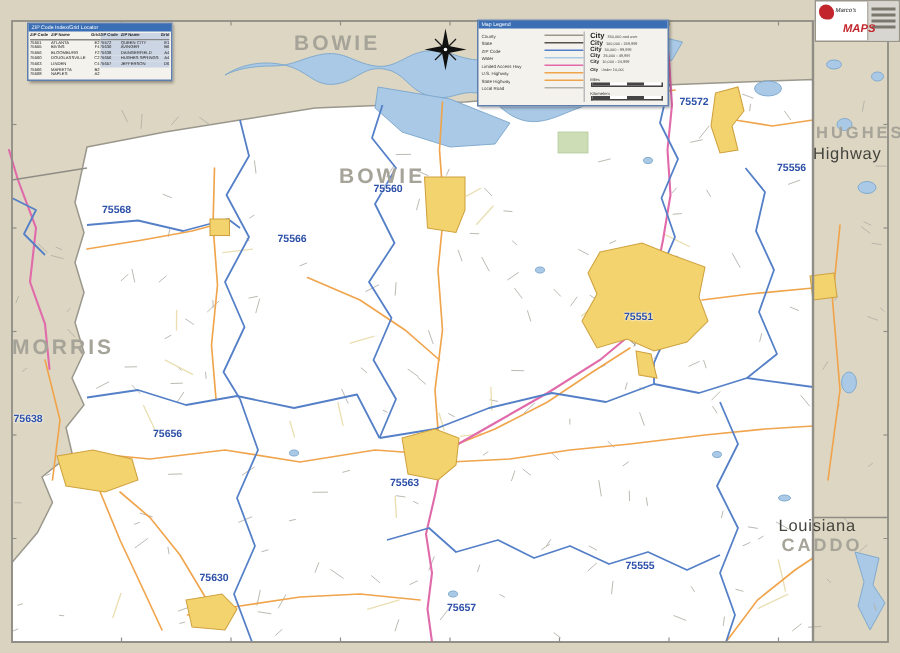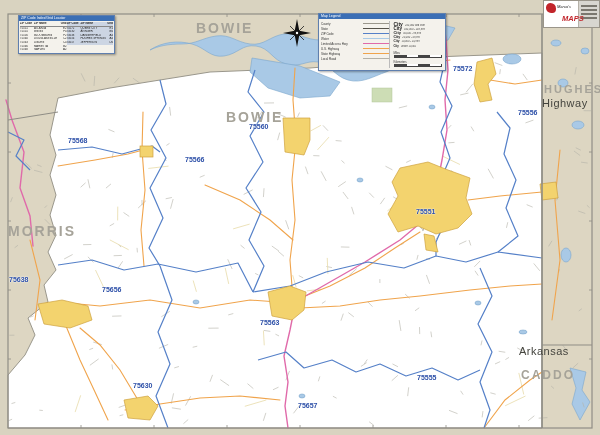--- a/index.html
+++ b/index.html
@@ -400,23 +400,23 @@
           <line x1="589" y1="359" x2="592" y2="359"></line>
       </g>
     </g>
   </svg>
 
   <div id="labels">
       <div class="maplabel county" style="left: 196px; top: 20px; font-size: 14px;">BOWIE</div>
       <div class="maplabel county" style="left: 226px; top: 109px; font-size: 14px;">BOWIE</div>
       <div class="maplabel county" style="left: 8px; top: 223px; font-size: 14px;">MORRIS</div>
       <div class="maplabel county" style="left: 544px; top: 83px; font-size: 11px;">HUGHES</div>
-      <div class="maplabel county" style="left: 521px; top: 356px; font-size: 12px; margin-top: 12px;">CADDO</div>
+      <div class="maplabel county" style="left: 521px; top: 356px; font-size: 12px;">CADDO</div>
       <div class="maplabel state" style="left: 542px; top: 97px; font-size: 11px;">Highway</div>
-      <div class="maplabel state" style="left: 519px; top: 345px; font-size: 11px;">Arkansas</div>
+      <div class="maplabel state" style="left: 519px; top: 345px; font-size: 11px;">Louisiana</div>
       <div class="maplabel zip" style="left: 453px; top: 65px;">75572</div>
       <div class="maplabel zip" style="left: 518px; top: 109px;">75556</div>
       <div class="maplabel zip" style="left: 68px; top: 137px;">75568</div>
       <div class="maplabel zip" style="left: 185px; top: 156px;">75566</div>
       <div class="maplabel zip" style="left: 249px; top: 123px;">75560</div>
       <div class="maplabel zip" style="left: 416px; top: 208px;">75551</div>
       <div class="maplabel zip" style="left: 260px; top: 319px;">75563</div>
       <div class="maplabel zip" style="left: 102px; top: 286px;">75656</div>
       <div class="maplabel zip" style="left: 9px; top: 276px;">75638</div>
       <div class="maplabel zip" style="left: 133px; top: 382px;">75630</div>

